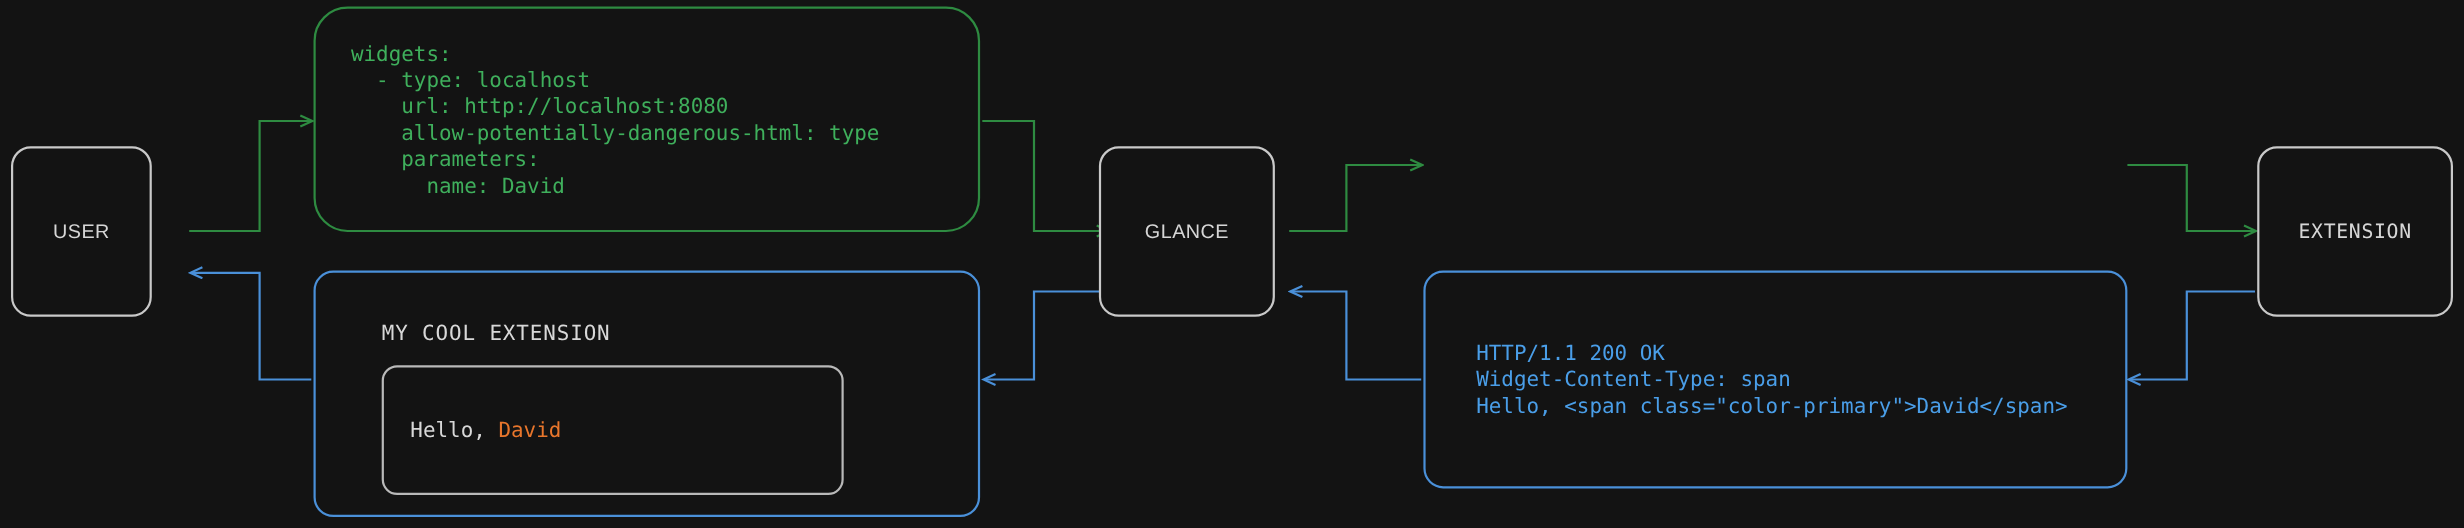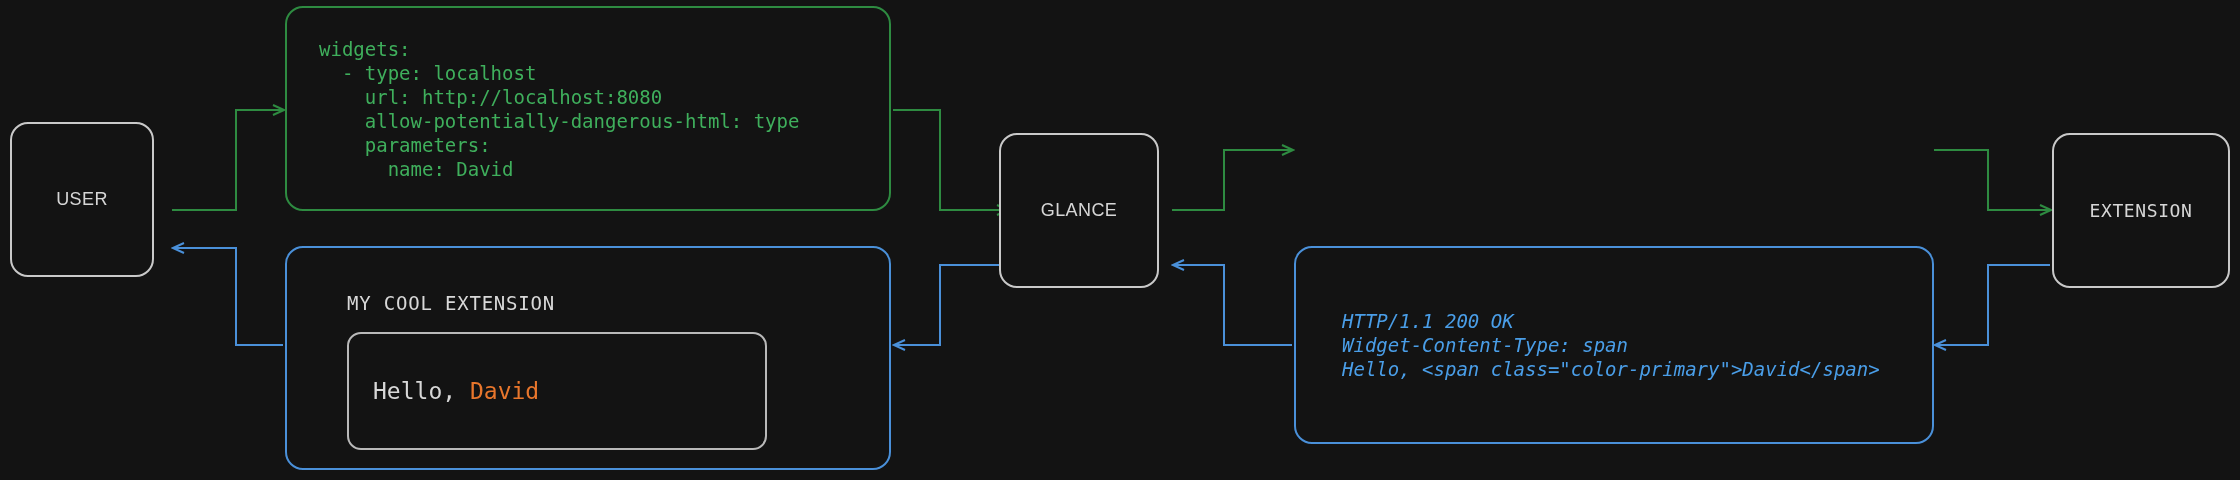--- a/index.html
+++ b/index.html
@@ -66,40 +66,40 @@
   .bubble.blue  { border: 2px solid #4a90d9; }
 
   .code {
     font-family: "DejaVu Sans Mono", "Liberation Mono", monospace;
     font-size: 19px;
     line-height: 24px;
     white-space: pre;
     margin: 0;
   }
   .code.green { color: #3faf5c; }
-  .code.blue  { color: #4a9ee8; font-style: italic; }
+  .code.blue  { color: #4a9ee8; }
 
   
   .widget-title {
     font-family: "DejaVu Sans Mono", "Liberation Mono", monospace;
     font-size: 19px;
     letter-spacing: 0.8px;
     color: #d8d8d8;
   }
   .widget-card {
     box-sizing: border-box;
     border: 2px solid #b9b9b9;
     border-radius: 14px;
     background: #131313;
     display: flex;
     align-items: center;
   }
   .widget-card-text {
     font-family: "DejaVu Sans Mono", "Liberation Mono", monospace;
-    font-size: 23px;
+    font-size: 19px;
     color: #d8d8d8;
     white-space: pre;
   }
   .accent { color: #e8762c; }
 </style>
 </head>
 <body>
 
 <div id="canvas">
 
@@ -126,33 +126,33 @@
       <path stroke="#4a90d9" marker-end="url(#arrow-blue)" d="M 2050,265 L 1988,265 L 1988,345 L 1936,345"></path>
 
       <path stroke="#4a90d9" marker-end="url(#arrow-blue)" d="M 1292,345 L 1224,345 L 1224,265 L 1174,265"></path>
 
       <path stroke="#4a90d9" marker-end="url(#arrow-blue)" d="M 1007,265 L 940,265 L 940,345 L 895,345"></path>
 
       <path stroke="#4a90d9" marker-end="url(#arrow-blue)" d="M 283,345 L 236,345 L 236,248 L 174,248"></path>
     </g>
   </svg>
 
-  <div class="node sans" style="left:10px; top:122px; width:144px; height:155px;">
+  <div class="node sans" style="left:10px; top:133px; width:128px; height:155px;">
     <span class="node-label">USER</span>
   </div>
 
   <div class="node sans" style="left:999px; top:133px; width:160px; height:155px;">
     <span class="node-label">GLANCE</span>
   </div>
 
   <div class="node" style="left:2052px; top:133px; width:178px; height:155px;">
     <span class="node-label">EXTENSION</span>
   </div>
 
-  <div class="bubble green" style="left:285px; top:6px; width:606px; height:205px; padding:0 0 0 32px;">
+  <div class="bubble green" style="left:285px; top:6px; width:606px; height:205px; padding:0 0 0 32px;border-radius:31px;">
     <pre class="code green">widgets:</pre>
     <pre class="code green">  - type: localhost</pre>
     <pre class="code green">    url: http://localhost:8080</pre>
     <pre class="code green">    allow-potentially-dangerous-html: type</pre>
     <pre class="code green">    parameters:</pre>
     <pre class="code green">      name: David</pre>
   </div>
 
 
   <div class="bubble blue" style="left:1294px; top:246px; width:640px; height:198px; padding:0 0 0 46px;">

